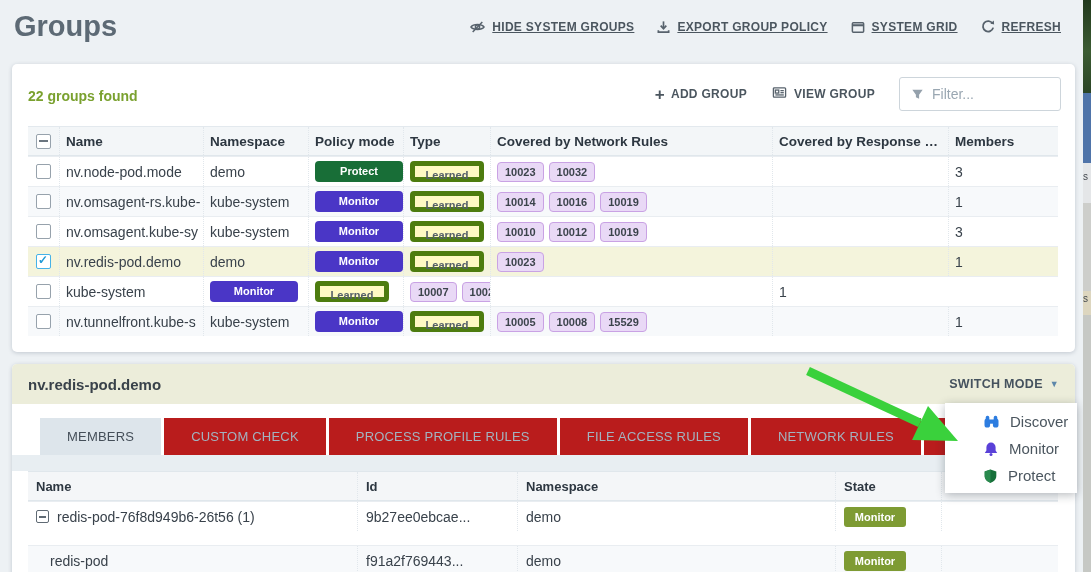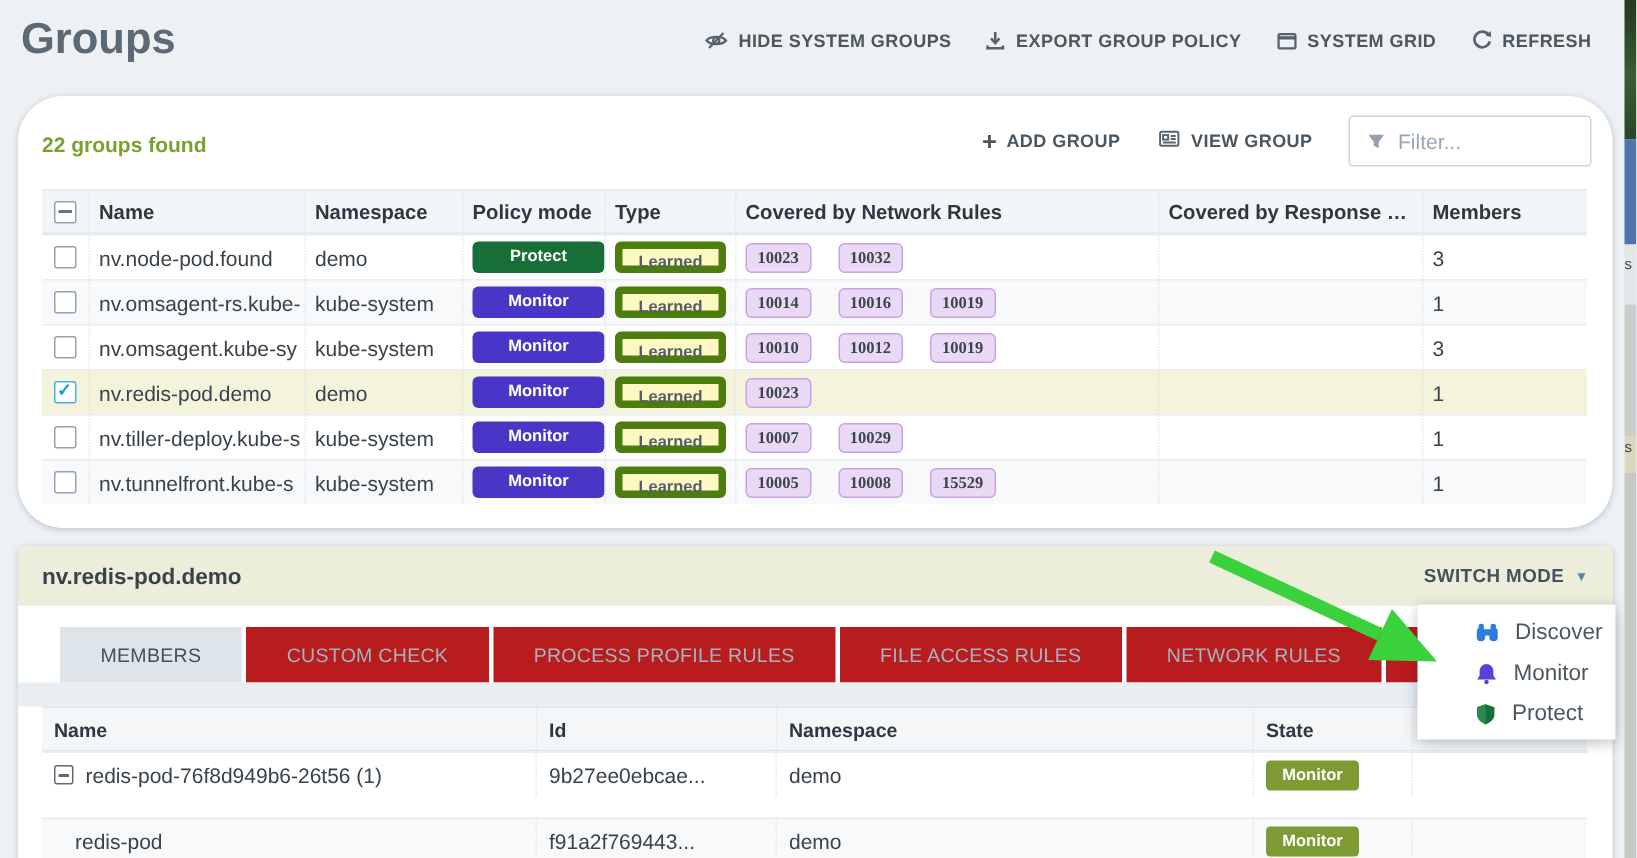--- a/index.html
+++ b/index.html
@@ -2,26 +2,26 @@
 <html><head>
 <meta charset="utf-8">
 <style>
   * { margin:0; padding:0; box-sizing:border-box; }
   body { font-family:"Liberation Sans", sans-serif; background:#dfe5ea; }
   #screen { position:relative; width:1091px; height:572px; background:#edf1f4; overflow:hidden; font-family:"Liberation Sans", sans-serif; }
 
   
   .page-title { position:absolute; left:14px; top:10px; font-size:29px; font-weight:700; color:#5d6a75;text-align:right; }
   .top-toolbar { position:absolute; top:19px; right:30px; display:flex; gap:22px; align-items:center; }
-  .tool-btn { display:flex; align-items:center; gap:6px; font-size:12px; font-weight:bold; color:#4b565f; letter-spacing:.3px; cursor:pointer; white-space:nowrap; }
+  .tool-btn { display:flex; align-items:center; gap:6px; font-size:12px; font-weight:bold; color:#4b565f; letter-spacing:.3px; cursor:pointer; white-space:nowrap;text-decoration:underline; }
   .tool-btn svg { display:block; }
 
   
   .card { position:absolute; left:12px; width:1063px; background:#fff; border-radius:5px; box-shadow:0 1px 4px rgba(40,60,80,.22); }
-  #card-groups { top:64px; height:288px;border-radius:30px; }
+  #card-groups { top:64px; height:288px; }
   #card-detail { top:364px; height:230px; }
 
   
   .count-text { position:absolute; left:16px; top:24px; font-size:14px; font-weight:bold; color:#7aa12f; }
   .groups-actions { position:absolute; top:13px; right:14px; display:flex; align-items:center; gap:24px; }
   .action-btn { display:flex; align-items:center; gap:6px; font-size:12px; font-weight:bold; color:#4b565f; letter-spacing:.3px; cursor:pointer; }
   .plus-glyph { font-size:17px; font-weight:bold; color:#4b565f; line-height:1; }
   .filter-box { position:relative; width:162px; height:34px; border:1px solid #cdd5db; border-radius:3px; background:#fff; }
   .filter-box input { position:absolute; inset:0; border:none; outline:none; padding-left:32px; font-size:14px; color:#3c4650; background:transparent; font-family:Liberation Sans, sans-serif; }
   .filter-box input::placeholder { color:#9aa7b2; }
@@ -39,21 +39,21 @@
 
   .checkbox { width:15px; height:15px; border:1.5px solid #97a2ac; border-radius:2px; background:#fff; position:relative; display:inline-block; cursor:pointer; }
   .checkbox.indet::after { content:""; position:absolute; left:2px; right:2px; top:5px; height:2px; background:#6a757f; }
   .checkbox.checked { border-color:#45b2e8; }
   .checkbox.checked::after { content:"\2713"; position:absolute; left:1px; top:-2px; font-size:12px; font-weight:bold; color:#219ad6; }
 
   .badge { display:inline-block; text-align:center; font-size:11px; font-weight:bold; border-radius:4px; line-height:21px; height:21px; }
   .badge.protect { width:88px; background:#186e37; color:#fff; }
   .badge.monitor { width:88px; background:#4a36c6; color:#fff; }
   .badge.learned { width:74px; background:#fef9c3; border:5px solid #4d7c0f; color:#545f69; line-height:19px; }
-  .chips { display:flex; gap:18px;font-family:Liberation Serif, serif; }
+  .chips { display:flex; gap:5px; }
   .chip { display:inline-block; background:#e9d9f6; border:1px solid #c9a2e4; color:#3c444c; font-size:11px; font-weight:bold; border-radius:4px; padding:2px 7px; line-height:14px; }
 
   
   .detail-header { position:absolute; top:0; left:0; right:0; height:40px; background:#ecedda; border-radius:5px 5px 0 0; display:flex; align-items:center; justify-content:space-between; padding:0 16px; }
   .detail-title { font-size:15px; font-weight:bold; color:#39424a; }
   .switch-mode { display:flex; align-items:center; gap:7px; font-size:12.5px; font-weight:bold; color:#45525e; letter-spacing:.3px; cursor:pointer; }
   .switch-caret { font-size:9px; color:#5d87aa; }
 
   .tabbar { position:absolute; top:54px; left:28px; display:flex; gap:3px; }
   .tab { height:37px; display:flex; align-items:center; padding:0 27px; font-size:13px; letter-spacing:.2px; color:#a3b3c0; background:#b91c1c; cursor:pointer; white-space:nowrap; }
@@ -166,21 +166,21 @@
         <div>Type</div>
         <div>Covered by Network Rules</div>
         <div>Covered by Response …</div>
         <div>Members</div>
       </div>
 
       <div class="grow">
         <div class="cell-check">
             <span class="checkbox"></span>
           </div>
-        <div>nv.node-pod.found</div>
+        <div>nv.node-pod.mode</div>
         <div>demo</div>
         <div>
             <span class="badge protect">Protect</span>
           </div>
         <div>
             <span class="badge learned">Learned</span>
           </div>
         <div>
             <span class="chips">
               <span class="chip">10023</span>
@@ -255,21 +255,20 @@
             </span>
           </div>
         <div></div>
         <div>1</div>
       </div>
 
       <div class="grow">
         <div class="cell-check">
             <span class="checkbox"></span>
           </div>
-        <div>nv.tiller-deploy.kube-s</div>
         <div>kube-system</div>
         <div>
             <span class="badge monitor">Monitor</span>
           </div>
         <div>
             <span class="badge learned">Learned</span>
           </div>
         <div>
             <span class="chips">
               <span class="chip">10007</span>

